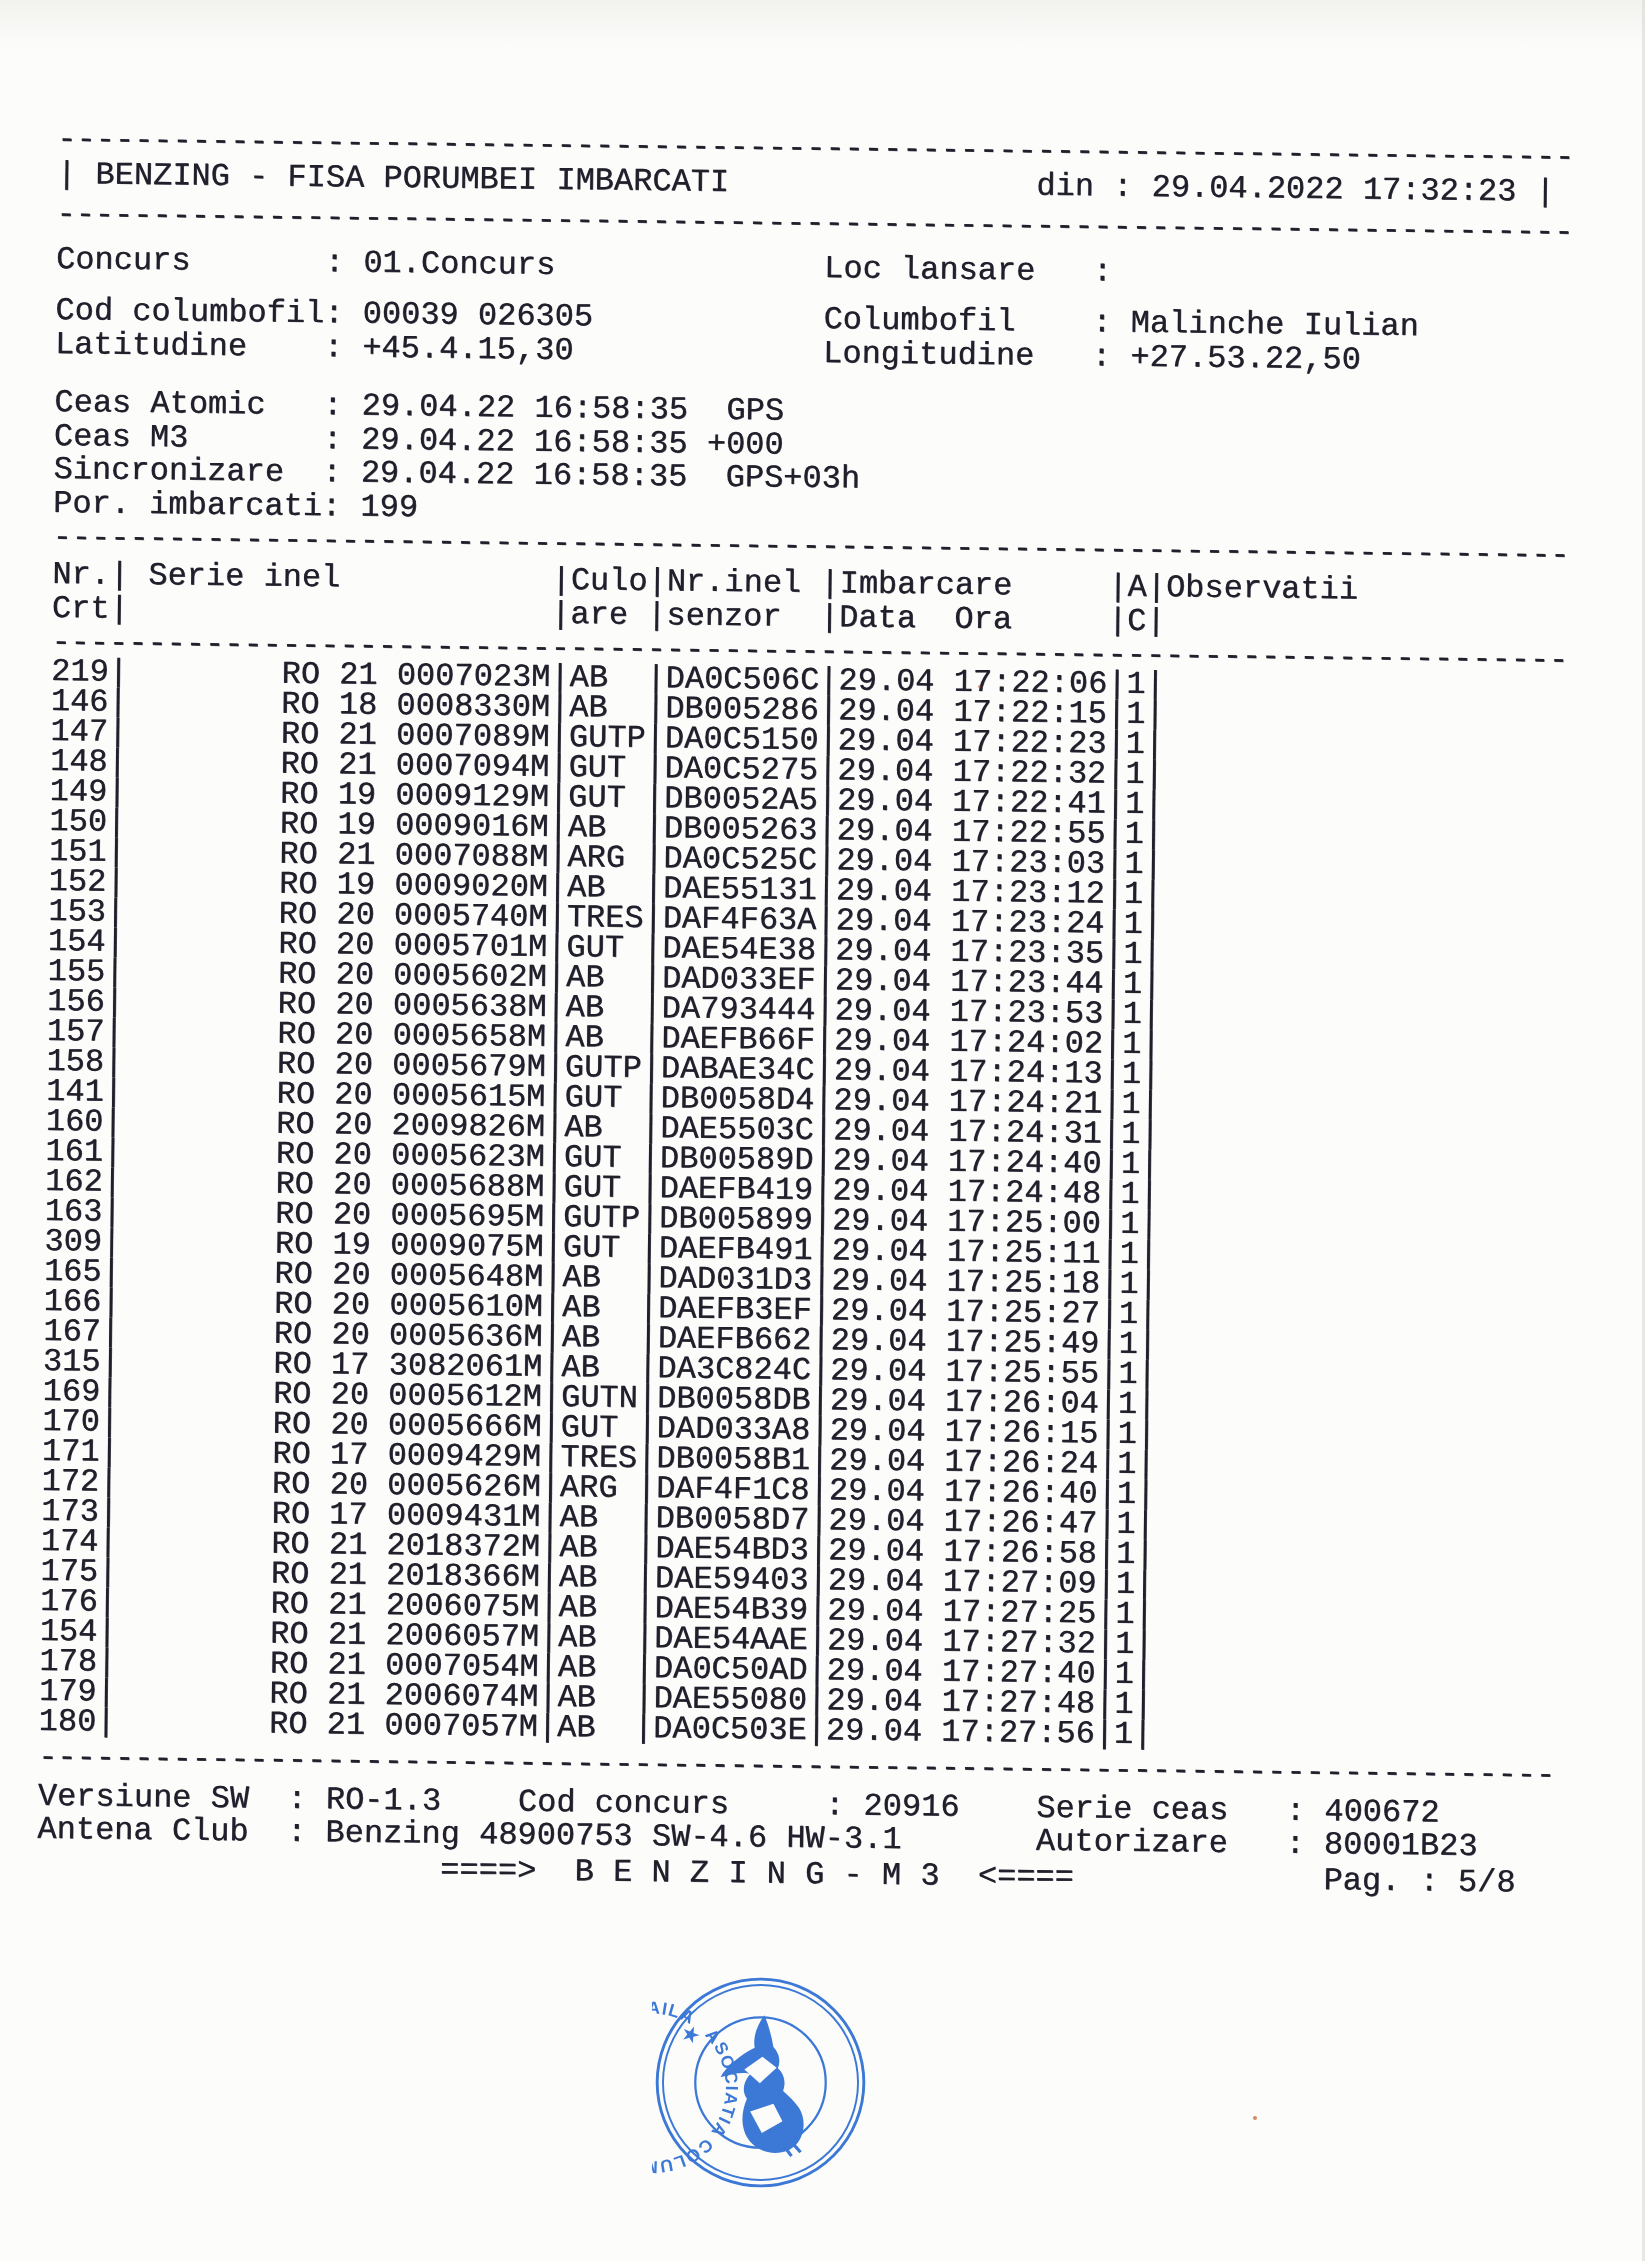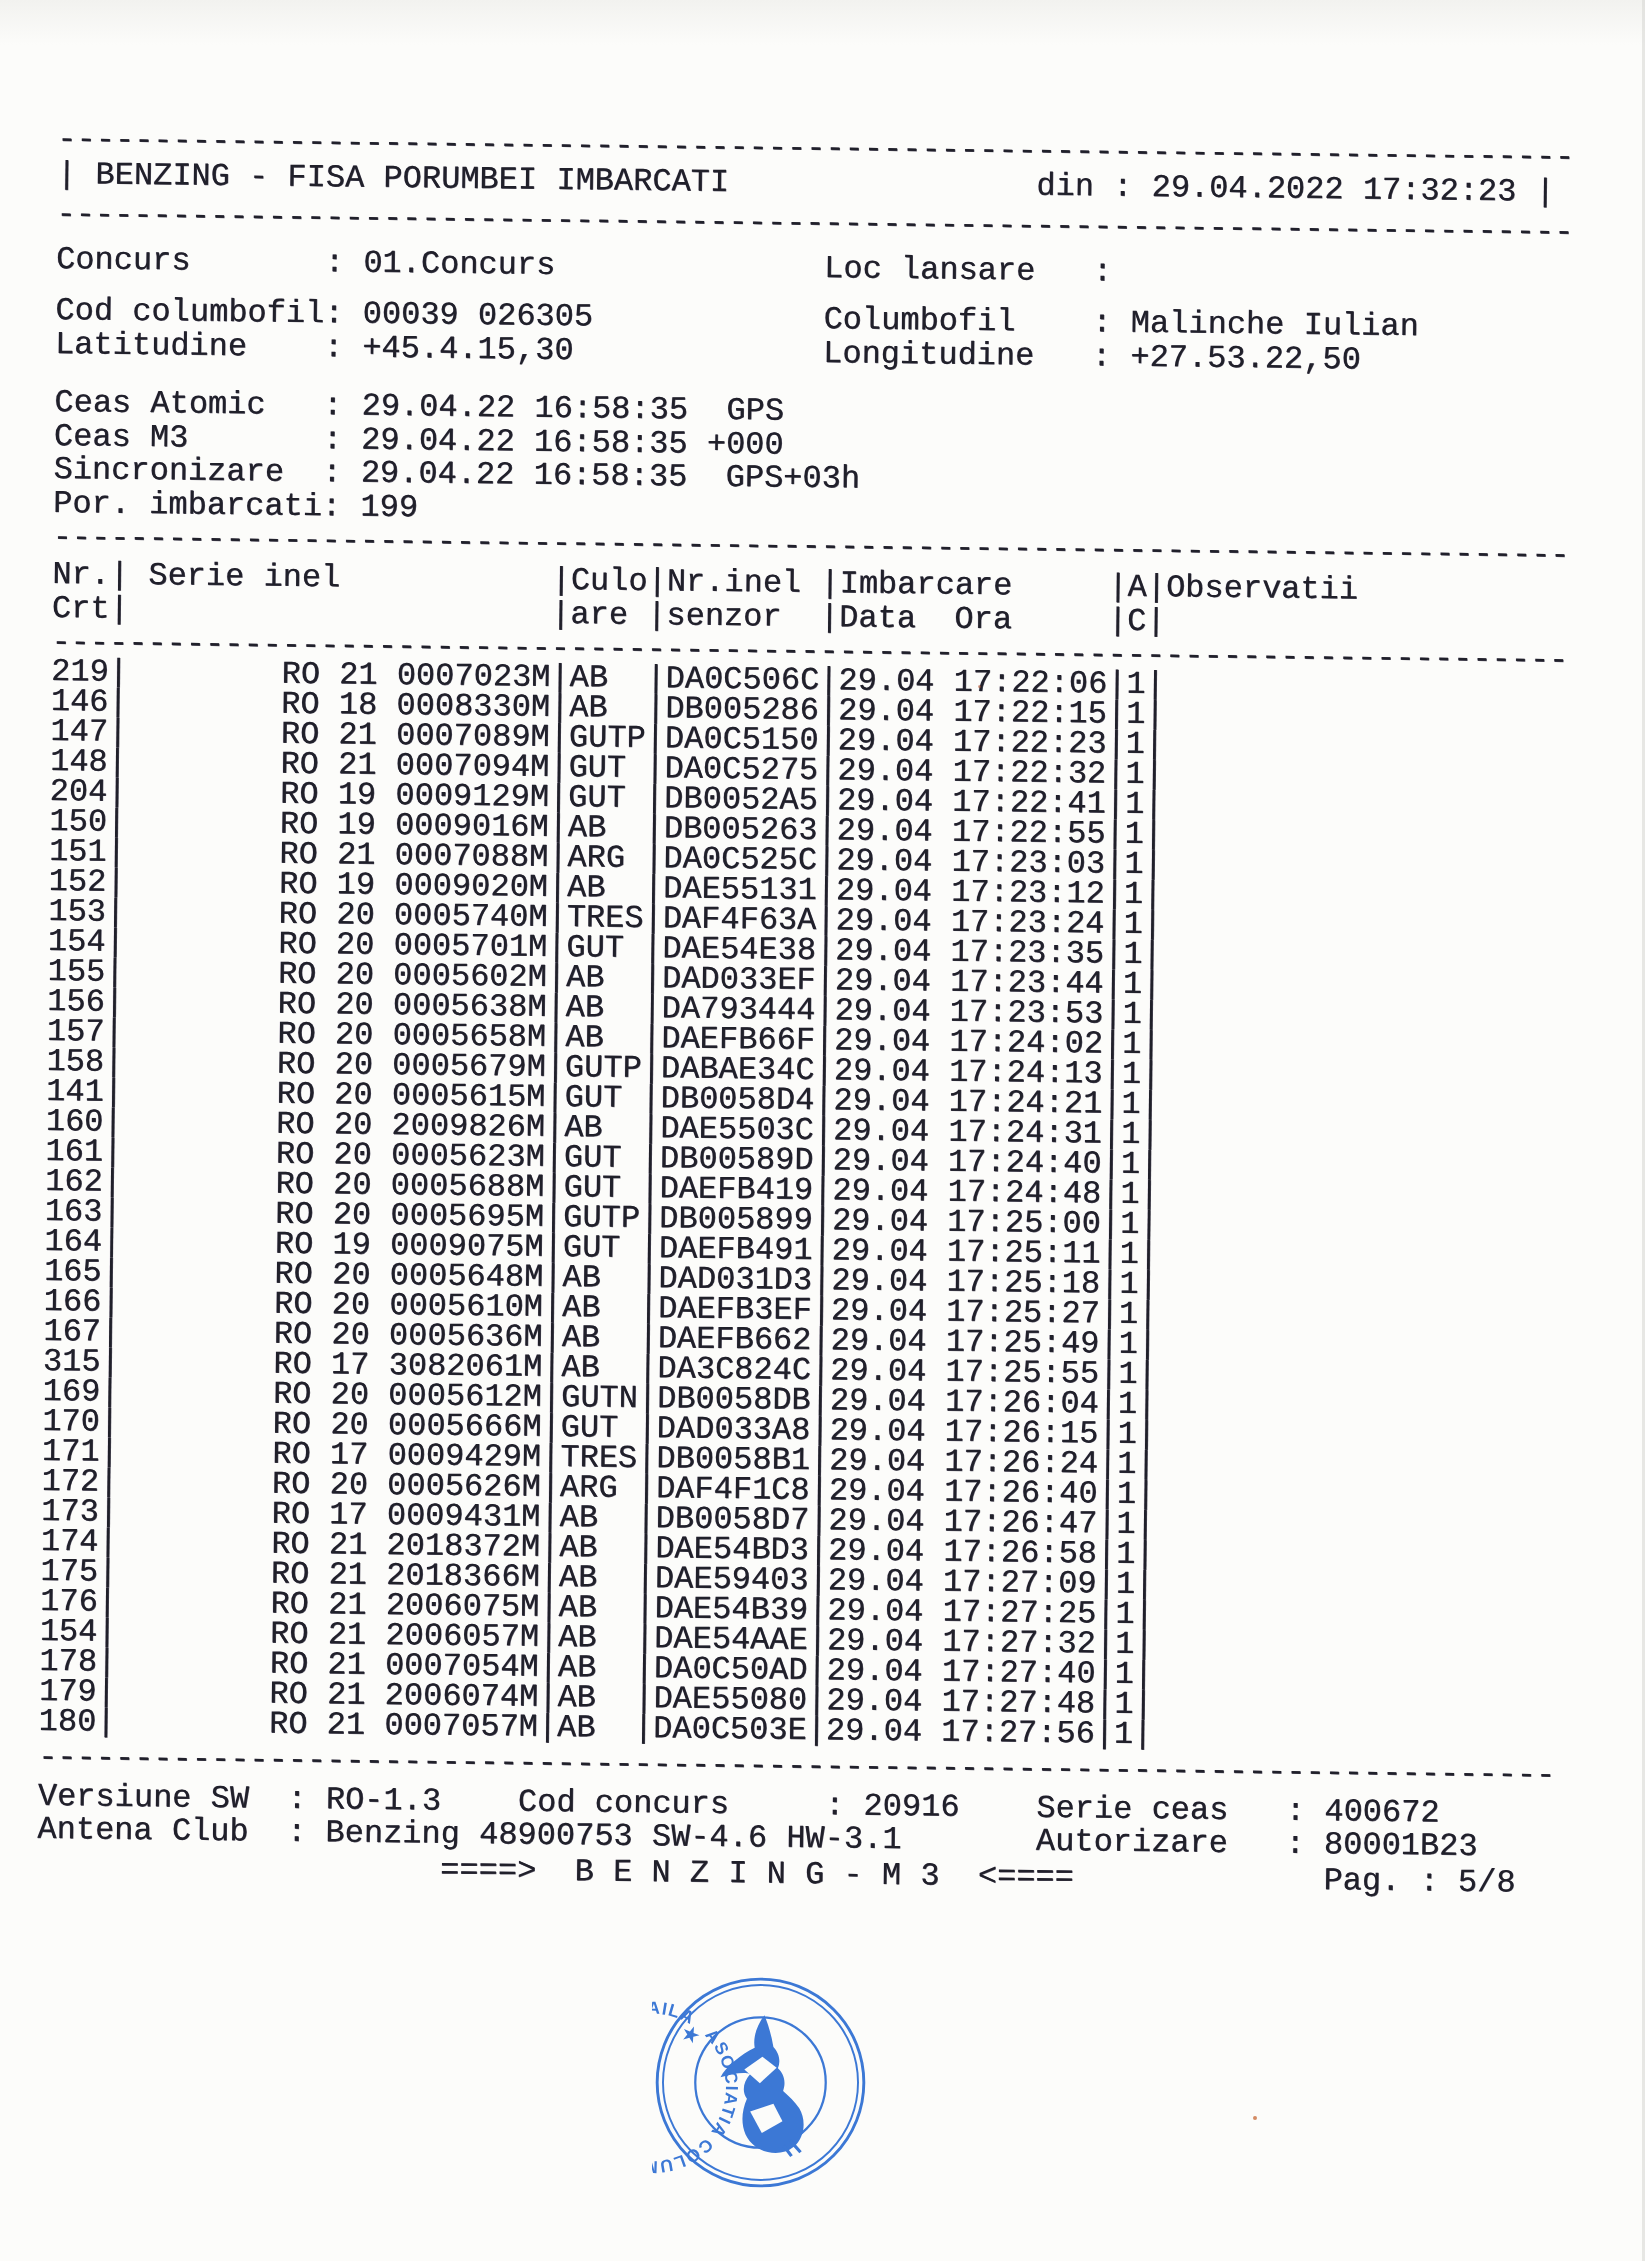--- a/index.html
+++ b/index.html
@@ -214,21 +214,21 @@
     <span class="at sep" style="--c:40">|</span>
     <span class="at" style="--c:41">29.04</span>
     <span class="at" style="--c:47">17:22:32</span>
     <span class="at sep" style="--c:55">|</span>
     <span class="at" style="--c:56">1</span>
     <span class="at sep" style="--c:57">|</span>
     <span class="at obs" style="--c:58"></span>
   </div>
 
   <div class="ln row">
-    <span class="at" style="--c:0">204</span>
+    <span class="at" style="--c:0">149</span>
     <span class="at sep" style="--c:3">|</span>
     <span class="at serie" style="--c:4">RO 19 0009129M</span>
     <span class="at sep" style="--c:26">|</span>
     <span class="at" style="--c:27">GUT</span>
     <span class="at sep" style="--c:31">|</span>
     <span class="at" style="--c:32">DB0052A5</span>
     <span class="at sep" style="--c:40">|</span>
     <span class="at" style="--c:41">29.04</span>
     <span class="at" style="--c:47">17:22:41</span>
     <span class="at sep" style="--c:55">|</span>
@@ -469,21 +469,21 @@
     <span class="at sep" style="--c:40">|</span>
     <span class="at" style="--c:41">29.04</span>
     <span class="at" style="--c:47">17:25:00</span>
     <span class="at sep" style="--c:55">|</span>
     <span class="at" style="--c:56">1</span>
     <span class="at sep" style="--c:57">|</span>
     <span class="at obs" style="--c:58"></span>
   </div>
 
   <div class="ln row">
-    <span class="at" style="--c:0">164</span>
+    <span class="at" style="--c:0">309</span>
     <span class="at sep" style="--c:3">|</span>
     <span class="at serie" style="--c:4">RO 19 0009075M</span>
     <span class="at sep" style="--c:26">|</span>
     <span class="at" style="--c:27">GUT</span>
     <span class="at sep" style="--c:31">|</span>
     <span class="at" style="--c:32">DAEFB491</span>
     <span class="at sep" style="--c:40">|</span>
     <span class="at" style="--c:41">29.04</span>
     <span class="at" style="--c:47">17:25:11</span>
     <span class="at sep" style="--c:55">|</span>

